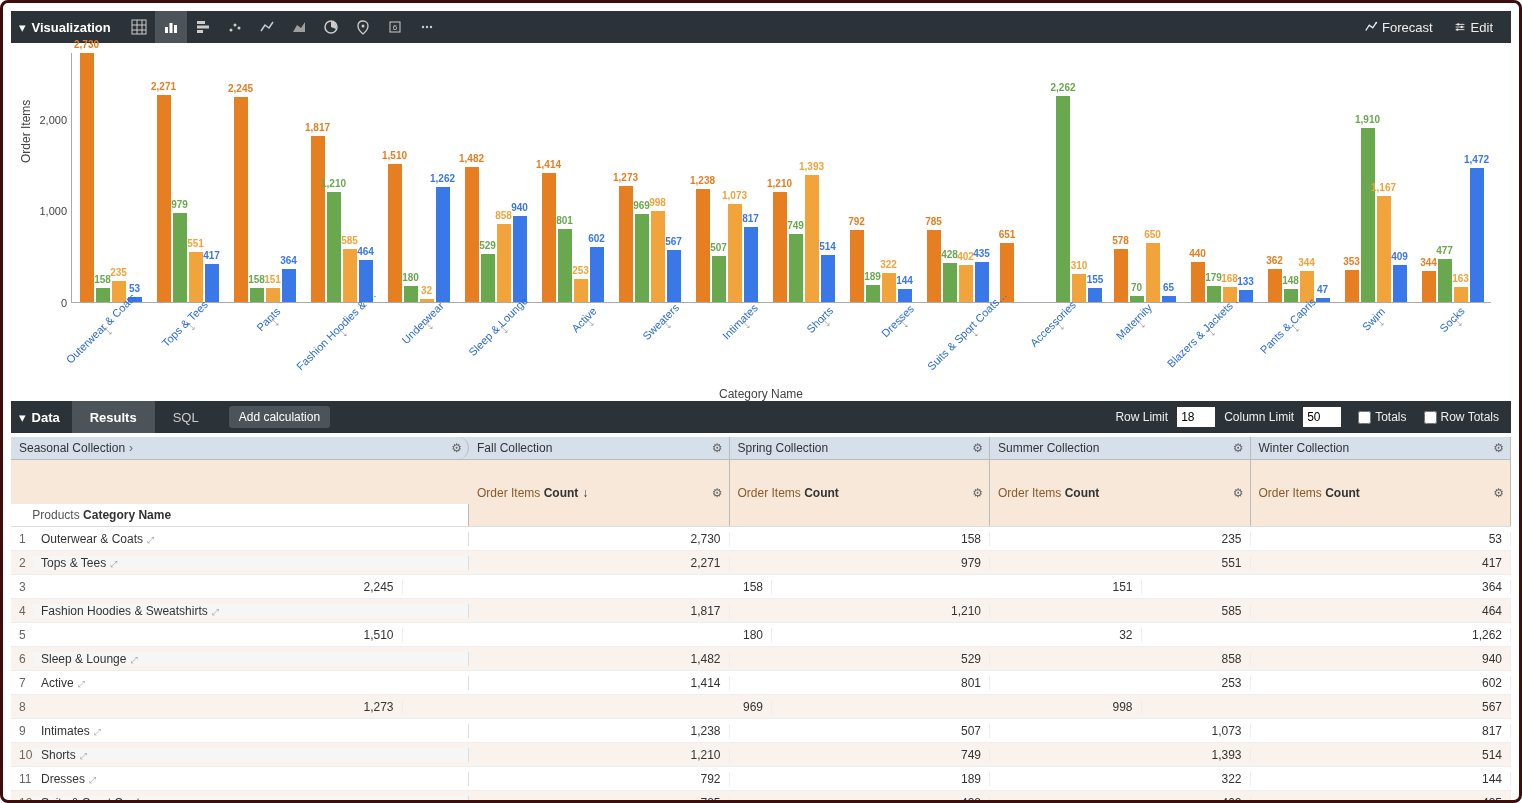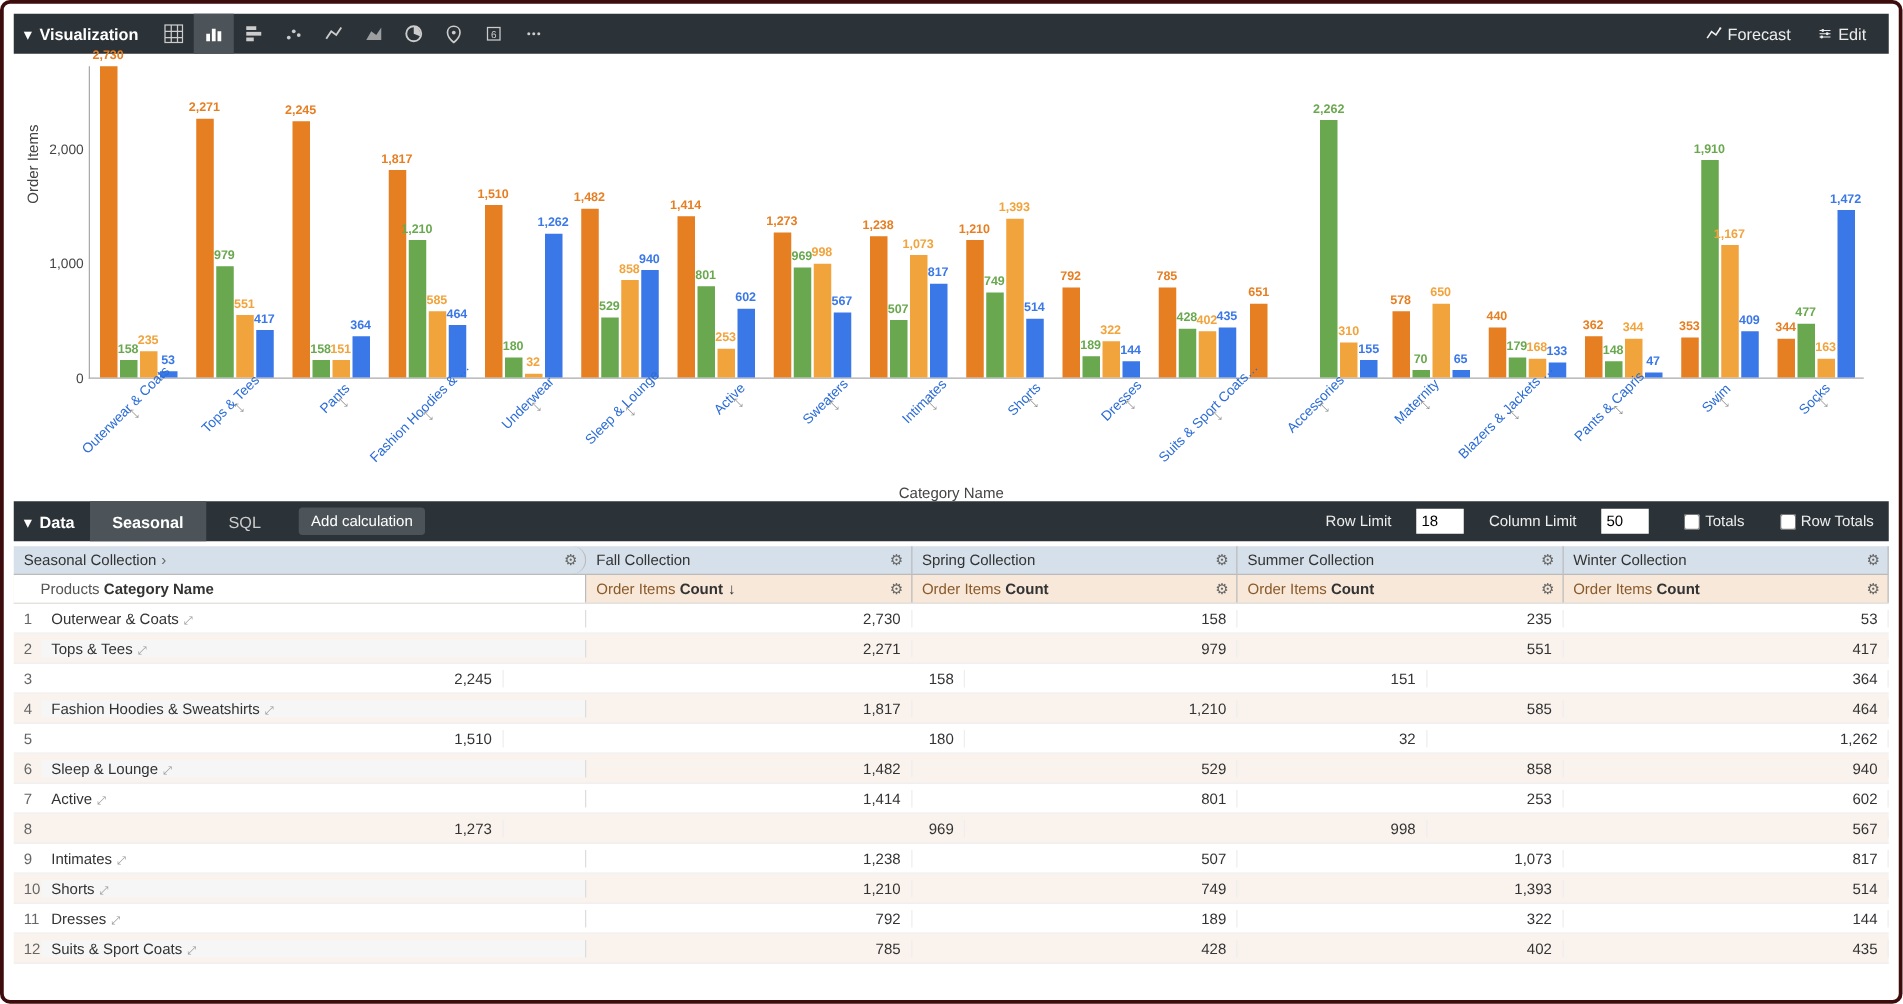--- a/index.html
+++ b/index.html
@@ -10,21 +10,21 @@
   .viz-icons { display: flex; gap: 0; }
   .viz-icon { width: 32px; height: 32px; display: flex; align-items: center; justify-content: center; cursor: pointer; color: #ccc; }
   .viz-icon.active { background: #4c5459; color: #fff; }
   .viz-icon svg { width: 16px; height: 16px; }
   .spacer { flex: 1; }
   .toolbar-btn { display: flex; align-items: center; gap: 4px; padding: 0 10px; height: 32px; cursor: pointer; color: #eee; font-size: 13px; }
   .tabs { display: flex; }
   .tab { padding: 0 18px; height: 32px; display: flex; align-items: center; cursor: pointer; color: #ccc; font-size: 13px; }
   .tab.active { background: #4c5459; color: #fff; font-weight: 600; }
   .addcalc { background: #4c5459; border-radius: 3px; padding: 4px 10px; margin-left: 12px; cursor: pointer; font-size: 12px; }
-  .limits { display: flex; align-items: center; gap: 20px; font-size: 12px; padding-right: 4px; }
+  .limits { display: flex; align-items: center; gap: 9px; font-size: 12px; padding-right: 4px; }
   .limits label { color: #eee; }
   .limits input[type=text] { width: 38px; height: 20px; font-size: 12px; padding: 0 4px; border: none; background: #fff; color: #000; }
   .limits .chk { display: flex; align-items: center; gap: 4px; margin-left: 8px; }
   .chart-area { height: 358px; position: relative; padding: 8px 20px 0 50px; }
   .y-label { position: absolute; left: 8px; top: 120px; transform: rotate(-90deg); transform-origin: left top; font-size: 12px; color: #444; }
   .x-label { text-align: center; font-size: 12px; color: #444; margin-top: 4px; position: absolute; bottom: 0; left: 50%; transform: translateX(-50%); }
   .y-axis { position: absolute; left: 20px; top: 10px; bottom: 98px; width: 40px; }
   .y-tick { position: absolute; right: 4px; font-size: 11px; color: #444; transform: translateY(50%); }
   .plot { position: absolute; left: 60px; right: 20px; top: 10px; bottom: 98px; border-bottom: 1px solid #aaa; border-left: 1px solid #aaa; display: flex; align-items: flex-end; }
   .cat-group { flex: 1; display: flex; align-items: flex-end; justify-content: center; gap: 2px; position: relative; height: 100%; padding: 0 4px; }
@@ -40,21 +40,21 @@
   .c-winter { background: #3b78e7; } .c-winter .val { color: #3b78e7; }
   
   .data-table { margin-top: 4px; font-size: 12px; }
   .pivot-header { display: flex; background: #d6e0ea; border-bottom: 1px solid #bbb; }
   .pivot-header .lbl, .measure-header .lbl { padding: 4px 8px; display: flex; align-items: center; position: relative; border-right: 1px solid #bbb; }
   .pivot-header .lbl.first { width: 458px; font-style: normal; border-radius: 11px; }
   .pivot-header .lbl.first .chev { margin-left: 4px; color: #666; }
   .pivot-header .lbl.col, .measure-header .lbl.col { flex: 1; }
   .pivot-header .gear, .measure-header .gear { position: absolute; right: 6px; color: #666; cursor: pointer; }
   .measure-header { display: flex; background: #f7e8d9; border-bottom: 1px solid #ddd; }
-  .measure-header .lbl.first { width: 458px; background: #fff; }
+  .measure-header .lbl.first { width: 458px; background: #fff; margin-top: 44px; }
   .measure-header .lbl.first .dim-prefix { color: #555; }
   .measure-header .lbl.col .prefix { color: #8a5a2a; }
   .data-row { display: flex; height: 24px; align-items: center; border-bottom: 1px solid #eee; }
   .data-row:nth-child(even) { background: #faf3ed; }
   .data-row:nth-child(even) .cell.name { background:#f6f6f6; }
   .cell { padding: 0 8px; }
   .cell.idx { width: 22px; text-align: right; color: #666; }
   .cell.name { width: 436px; border-right: 1px solid #ddd; }
   .cell.num { flex: 1; text-align: right; border-right: 1px solid #eee; }
   .drill { color: #999; font-size: 9px; margin-left: 4px; }
@@ -471,21 +471,21 @@
         <span>Socks<span class="pivot"> ⤢</span></span>
       </div>
     </div>
   <div class="x-label">Category Name</div>
 </div>
 
 <div class="panel-bar">
   <span class="caret">▾</span>
   <span class="title">Data</span>
   <div class="tabs">
-    <div class="tab active">Seasonal</div>
+    <div class="tab active">Results</div>
     <div class="tab">SQL</div>
   </div>
   <div class="addcalc">Add calculation</div>
   <div class="spacer"></div>
   <div class="limits">
     <label>Row Limit</label>
     <input type="text" value="18" style="">
     <label>Column Limit</label>
     <input type="text" value="50" style="">
     <div class="chk">

